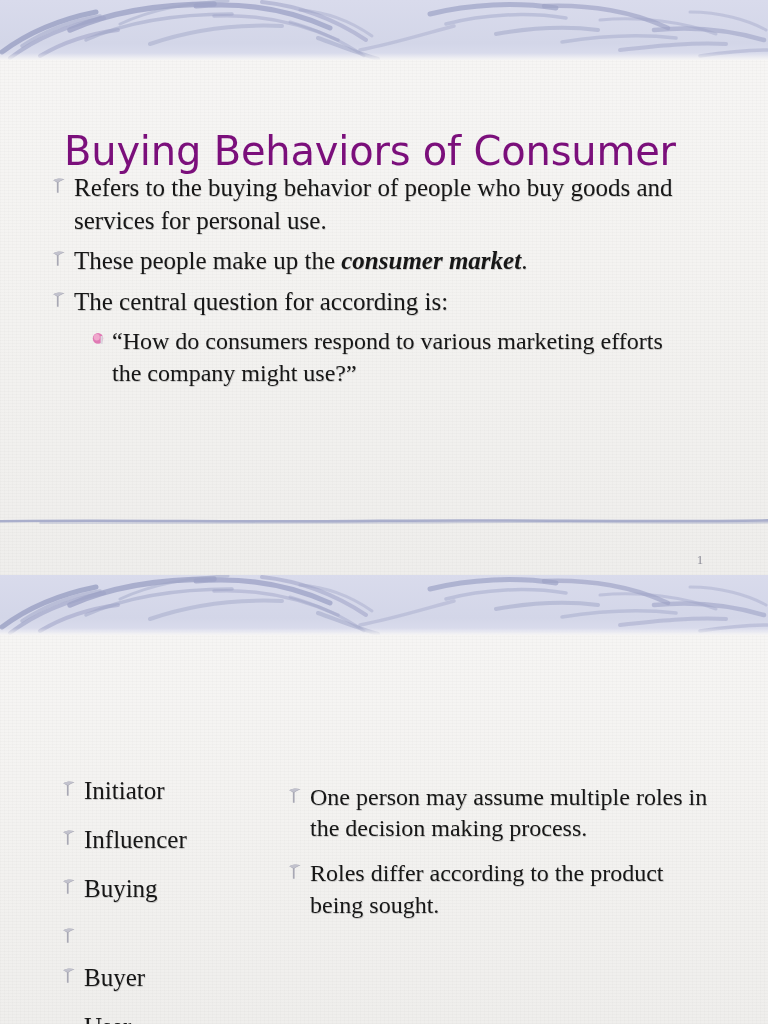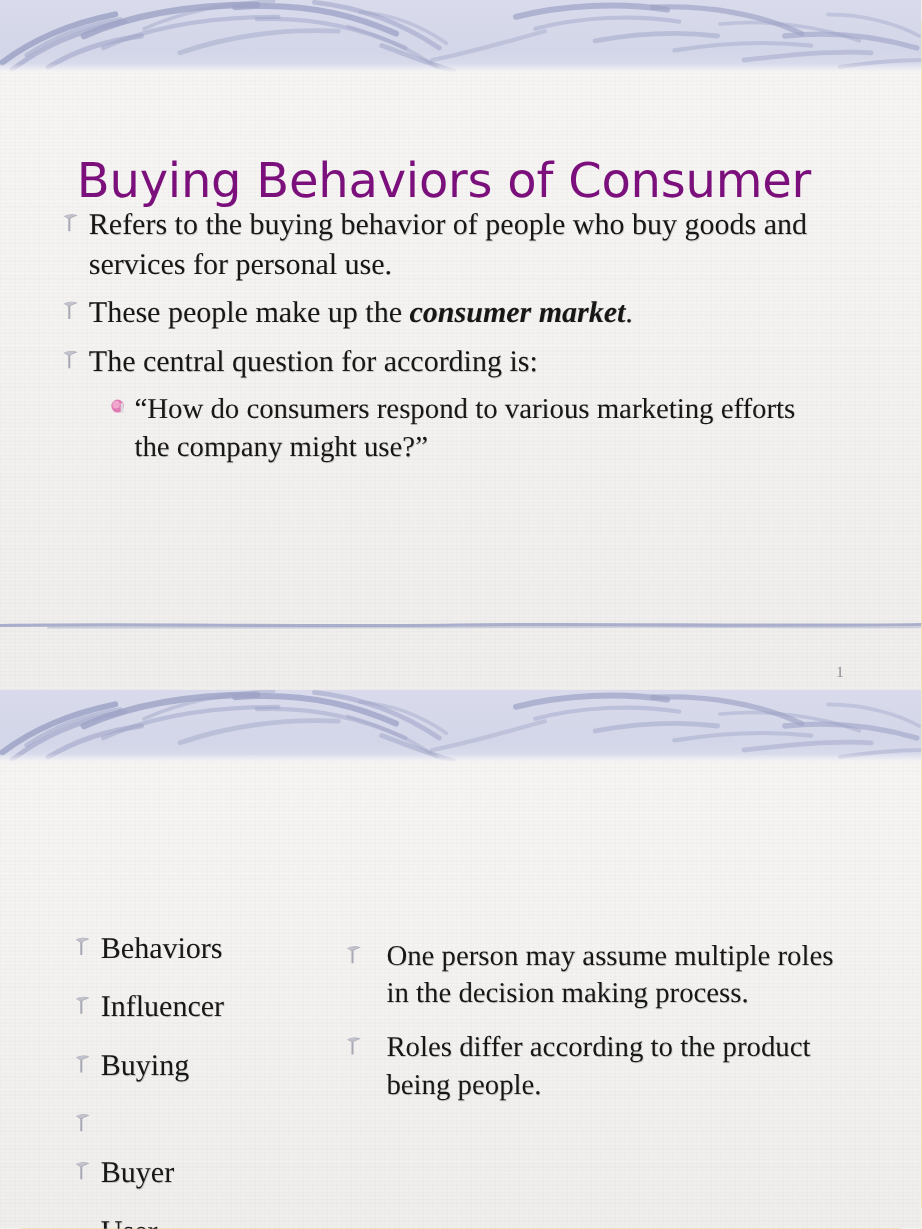--- a/index.html
+++ b/index.html
@@ -11,22 +11,21 @@
     width: 768px;
     height: 1024px;
     overflow: hidden;
     font-family: "Liberation Serif", serif;
   }
 
   .doc {
     position: relative;
     width: 768px;
     height: 1024px;
-    background: #eab308;
-    border-radius: 20px;
+    background: #0ea5e9;
   }
 
   
   .slide {
     position: absolute;
     left: 0;
     width: 768px;
     overflow: hidden;
     background:
       repeating-linear-gradient(0deg,
@@ -112,21 +111,21 @@
   .sub-list .bullet-row .btext { font-size: 24px; line-height: 1.32; }
   .sub-list .bullet-row .marker { width: 20px; padding-top: 6px; }
   #sub-1 { margin-left: 40px; }
 
   
   #list-2a { left: 62px;  top: 775px; width: 215px; }
   #list-2a > .bullet-row > .btext { font-size: 25px; line-height: 1.28; }
   #list-2a > .bullet-row { margin-bottom: 17px; }
 
   #list-2b { left: 288px; top: 782px; width: 420px; }
-  #list-2b > .bullet-row > .btext { font-size: 24px; line-height: 1.30; margin-left: 12px; }
+  #list-2b > .bullet-row > .btext { font-size: 24px; line-height: 1.30; }
   #list-2b > .bullet-row { margin-bottom: 14px; }
 
   .em-bolditalic { font-weight: bold; font-style: italic; }
 
   
   .footer-rule {
     position: absolute;
     left: 0;
     top: 518px;
     width: 768px;
@@ -282,21 +281,21 @@
 
 
   <ul class="bullet-list" id="list-2a">
     <li class="bullet-row">
       <span class="marker">
         <svg class="q-icon" width="16" height="18" viewBox="0 0 16 18">
           <path d="M1.2 3.2 C 5.0 1.2, 9.4 1.0, 12.6 2.6 C 10.4 3.4, 8.2 4.2, 6.6 5.4 L 6.6 15.8 L 4.9 15.8 L 4.9 5.4 C 3.6 4.6, 2.3 4.0, 1.2 3.2 Z" fill="#a8a8b4"></path>
           <path d="M1.2 3.2 C 4.6 1.6, 8.4 1.3, 11.4 2.4 C 9.0 3.2, 7.2 4.2, 6.0 5.2 Z" fill="#c2c2cd"></path>
         </svg>
       </span>
-      <span class="btext">Behaviors</span>
+      <span class="btext">Initiator</span>
     </li>
     <li class="bullet-row">
       <span class="marker">
         <svg class="q-icon" width="16" height="18" viewBox="0 0 16 18">
           <path d="M1.2 3.2 C 5.0 1.2, 9.4 1.0, 12.6 2.6 C 10.4 3.4, 8.2 4.2, 6.6 5.4 L 6.6 15.8 L 4.9 15.8 L 4.9 5.4 C 3.6 4.6, 2.3 4.0, 1.2 3.2 Z" fill="#a8a8b4"></path>
           <path d="M1.2 3.2 C 4.6 1.6, 8.4 1.3, 11.4 2.4 C 9.0 3.2, 7.2 4.2, 6.0 5.2 Z" fill="#c2c2cd"></path>
         </svg>
       </span>
       <span class="btext">Influencer</span>
     </li>
@@ -344,17 +343,17 @@
       </span>
       <span class="btext">One person may assume multiple roles in the decision making process.</span>
     </li>
     <li class="bullet-row">
       <span class="marker">
         <svg class="q-icon" width="16" height="18" viewBox="0 0 16 18">
           <path d="M1.2 3.2 C 5.0 1.2, 9.4 1.0, 12.6 2.6 C 10.4 3.4, 8.2 4.2, 6.6 5.4 L 6.6 15.8 L 4.9 15.8 L 4.9 5.4 C 3.6 4.6, 2.3 4.0, 1.2 3.2 Z" fill="#a8a8b4"></path>
           <path d="M1.2 3.2 C 4.6 1.6, 8.4 1.3, 11.4 2.4 C 9.0 3.2, 7.2 4.2, 6.0 5.2 Z" fill="#c2c2cd"></path>
         </svg>
       </span>
-      <span class="btext">Roles differ according to the product being people.</span>
+      <span class="btext">Roles differ according to the product being sought.</span>
     </li>
   </ul>
 
 </div>
 
 </body></html>

